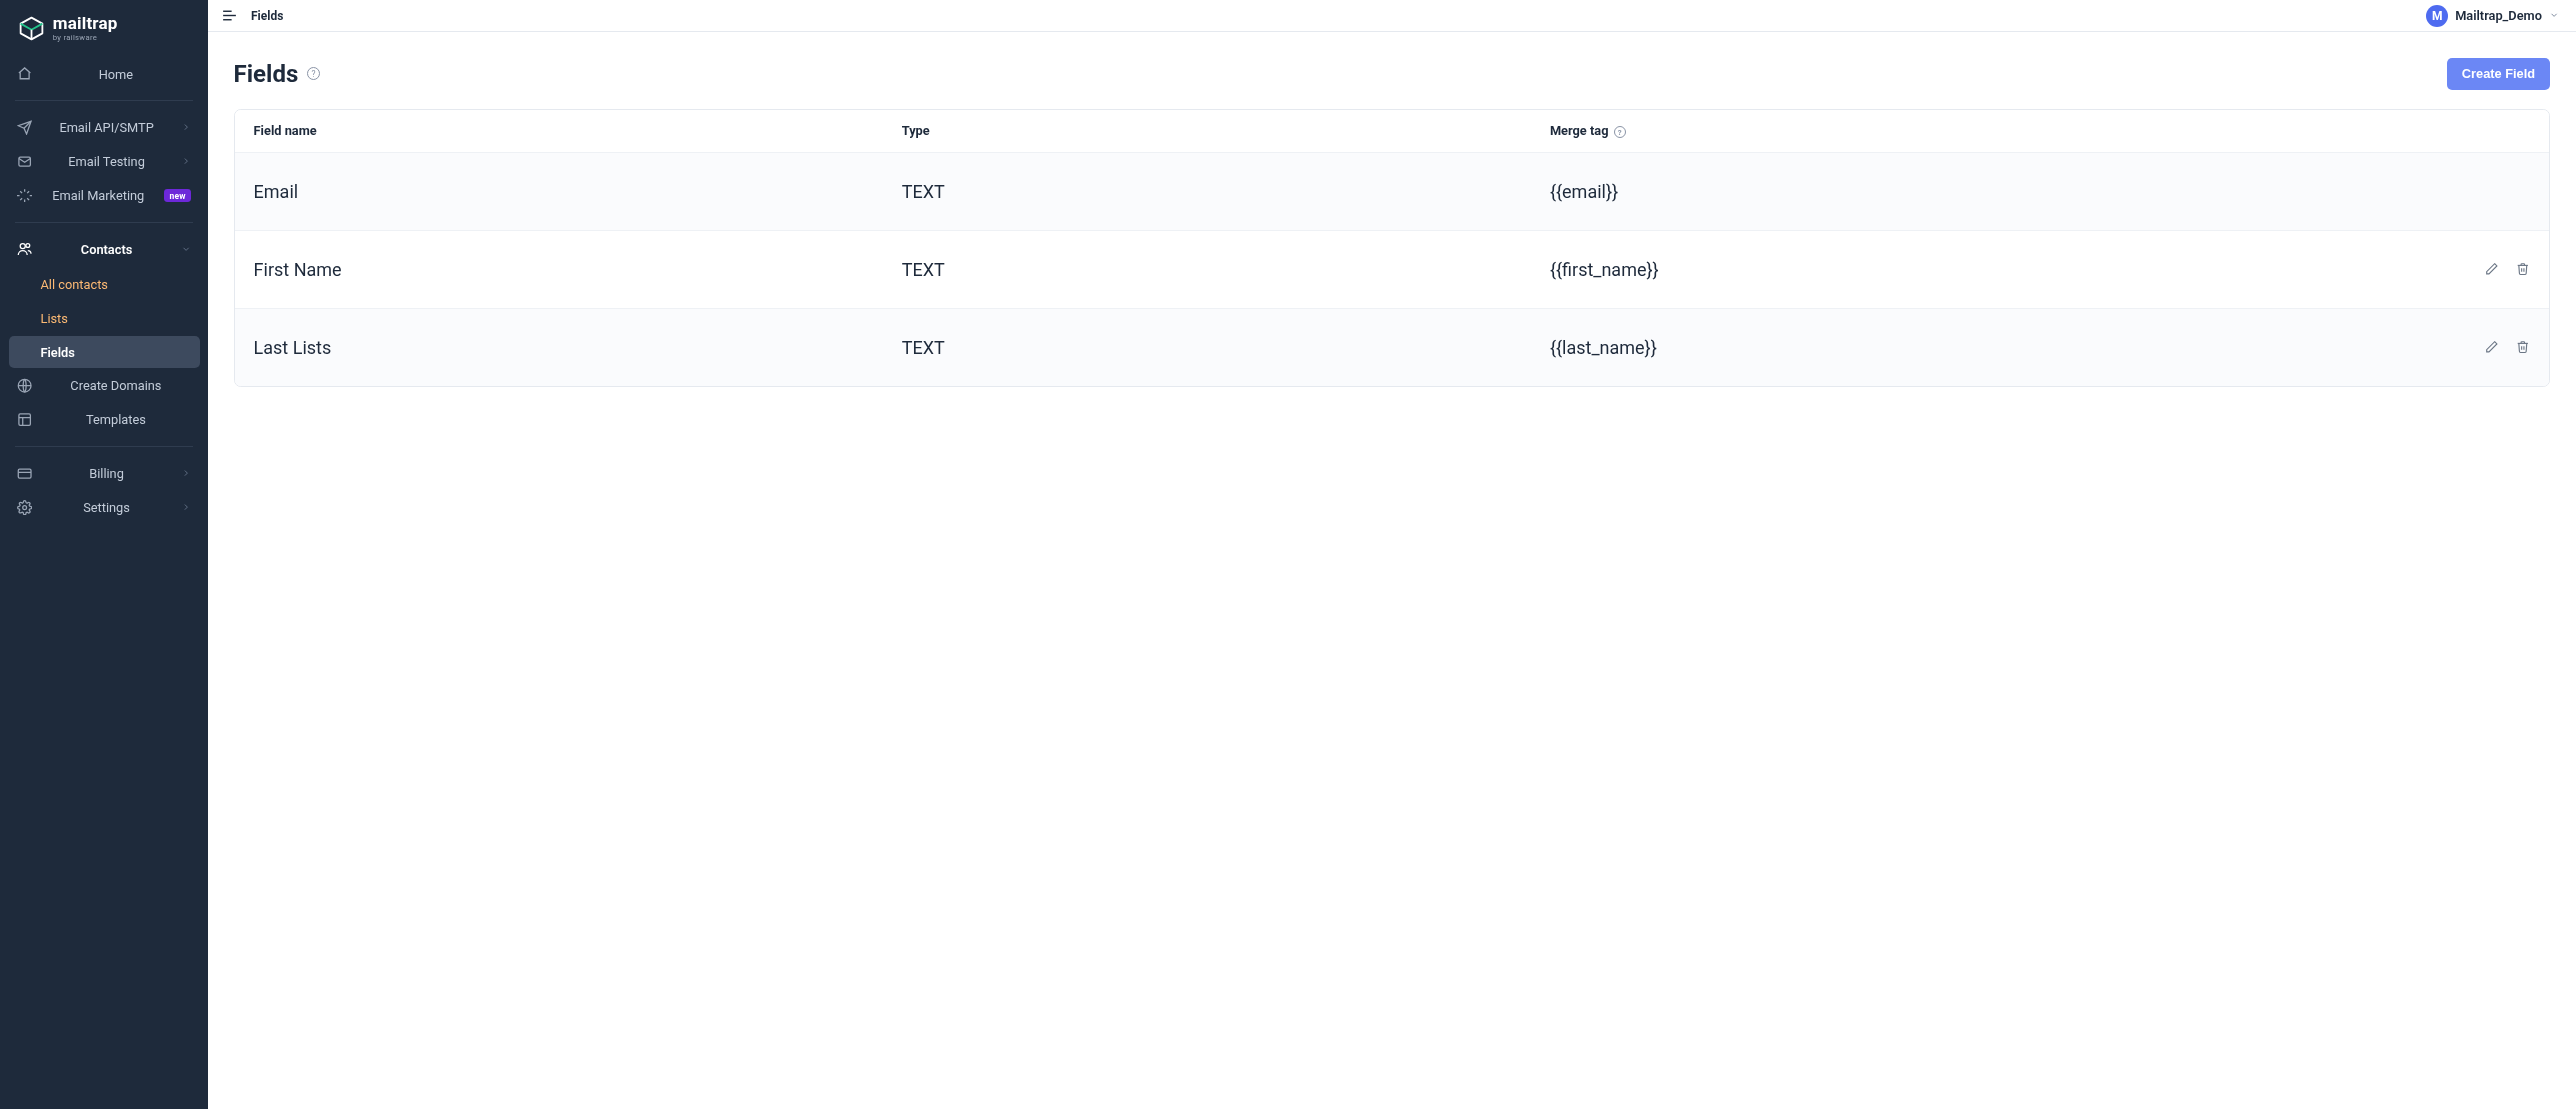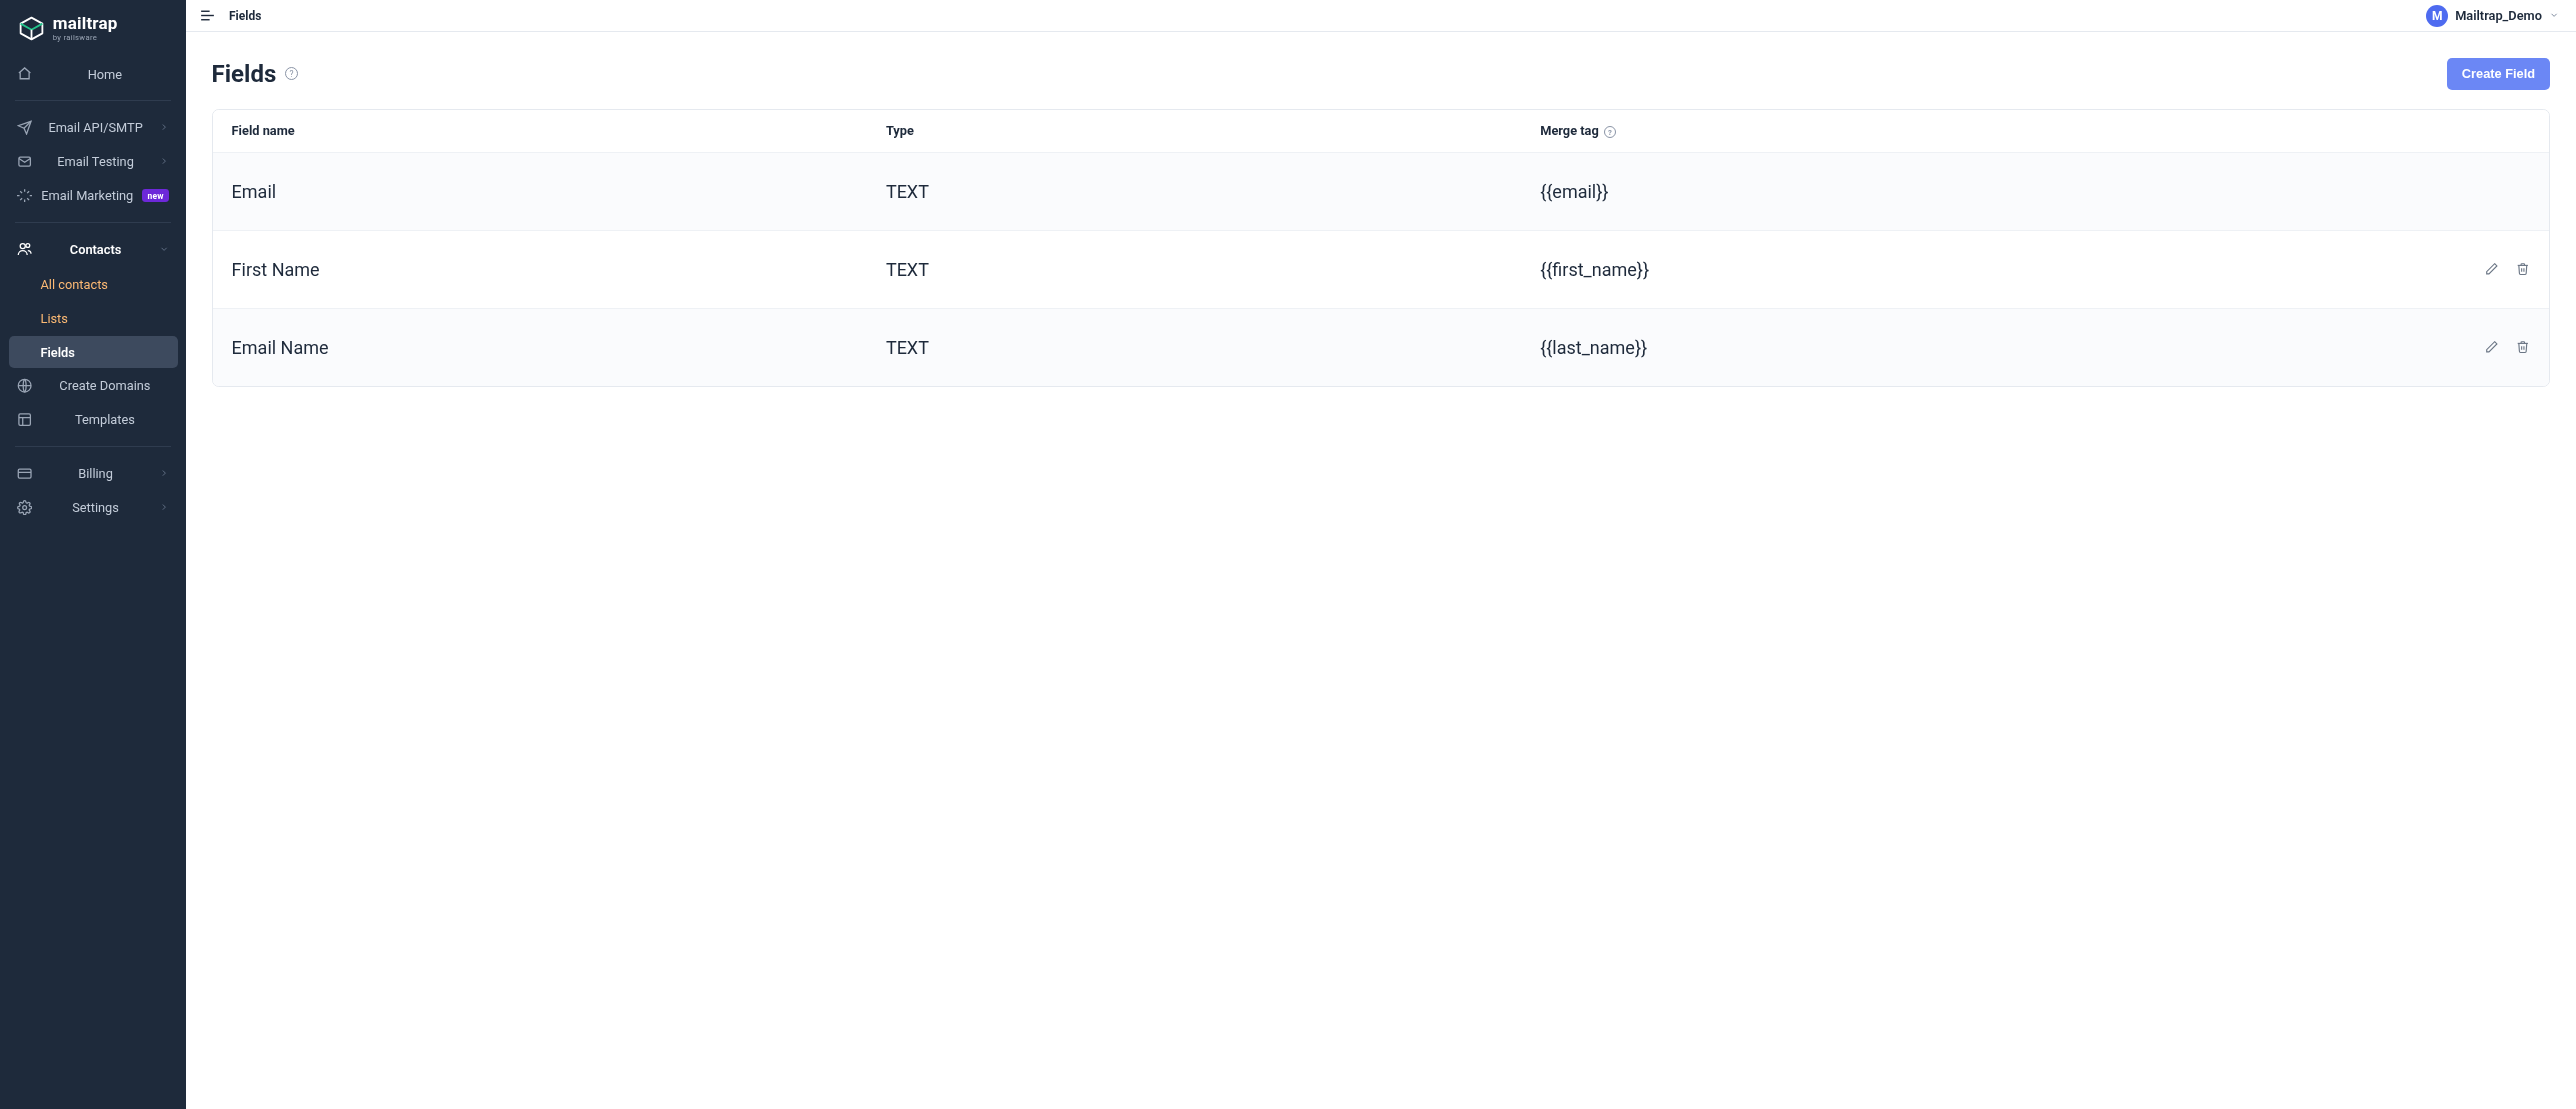--- a/index.html
+++ b/index.html
@@ -1,21 +1,21 @@
 <!DOCTYPE html>
 <html style="font-size:13.6px"><head>
 <meta charset="utf-8">
 <style>
   * { box-sizing: border-box; margin: 0; padding: 0; }
   html, body { height: 100%; font-family: -apple-system, BlinkMacSystemFont, "Segoe UI", Roboto, Helvetica, Arial, sans-serif; }
   body { display: flex; background: #fff; color: #1e2a3b; }
 
   
   .sidebar {
-    width: 186px;
+    width: 208px;
     background: #1e2a3b;
     color: #c3ccd9;
     display: flex;
     flex-direction: column;
     flex-shrink: 0;
     height: 100vh;
   }
   .logo-wrap { padding: 13.6px 17px 10.2px 17px; }
   .logo { display: flex; align-items: center; gap: 6.8px; }
   .logo-mark svg { display: block; }
@@ -374,21 +374,21 @@
                       <polyline points="3 6 5 6 21 6"></polyline>
                       <path d="M19 6l-1 14a2 2 0 01-2 2H8a2 2 0 01-2-2L5 6"></path>
                       <path d="M10 11v6M14 11v6"></path>
                       <path d="M9 6V4a1 1 0 011-1h4a1 1 0 011 1v2"></path>
                     </svg>
                   </span>
                 </div>
               </td>
             </tr>
             <tr>
-              <td>Email Name</td>
+              <td>Last Lists</td>
               <td>TEXT</td>
               <td>{{last_name}}</td>
               <td>
                 <div class="row-actions">
                   <span class="act">
                     <svg width="13.6" height="13.6" viewBox="0 0 24 24" fill="none" stroke="currentColor" stroke-width="2">
                       <path d="M17 3l4 4L7 21H3v-4L17 3z"></path>
                     </svg>
                   </span>
                   <span class="act">

